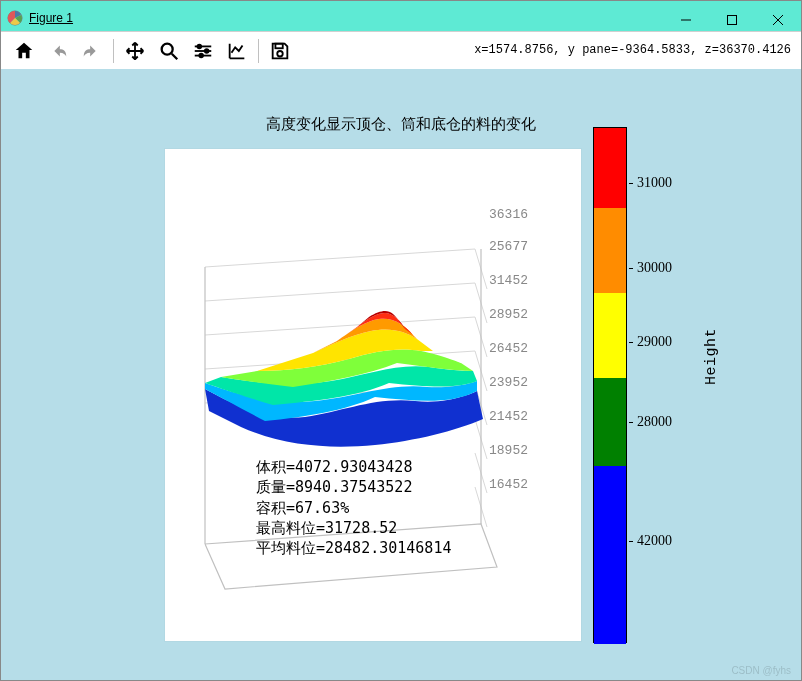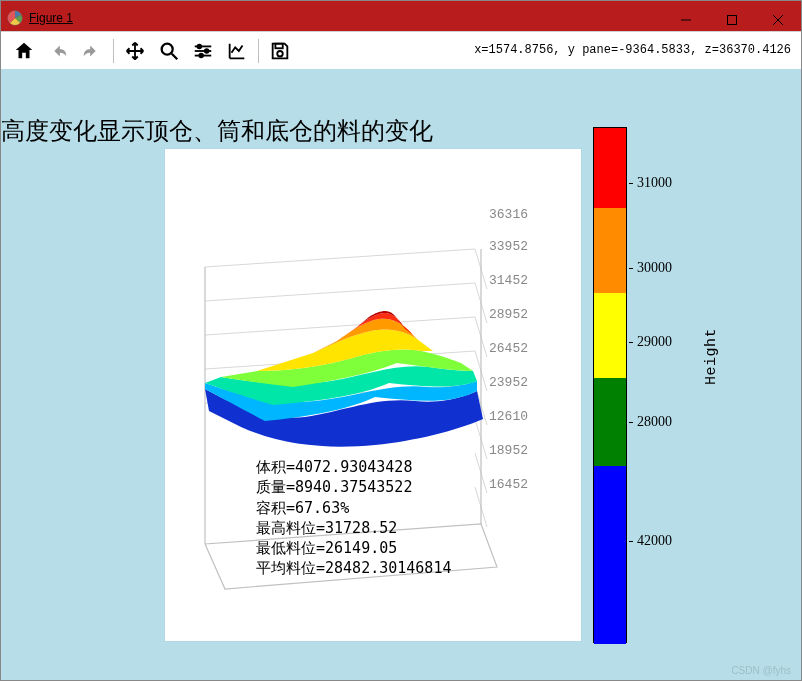--- a/index.html
+++ b/index.html
@@ -1,33 +1,33 @@
 <!DOCTYPE html>
 <html><head>
 <meta charset="utf-8">
 <style>
   * { box-sizing: border-box; margin: 0; padding: 0; }
   body { width: 802px; height: 681px; font-family: "Segoe UI", sans-serif; background: #fff; overflow: hidden; border: 1px solid #888; }
   
-  .titlebar { display: flex; align-items: center; height: 30px; background: #b91c1c; padding: 4px 0 0 6px; font-size: 12px; text-decoration: underline; }
+  .titlebar { display: flex; align-items: center; height: 30px; background: #5eead4; padding: 4px 0 0 6px; font-size: 12px; text-decoration: underline; }
   .titlebar .icon-logo { width: 16px; height: 16px; margin-right: 6px; }
   .titlebar .title { flex: 1; font-size: 12px; }
   .winbtns { display: flex; height: 100%; }
   .winbtn { width: 46px; height: 30px; display: flex; align-items: center; justify-content: center; cursor: default; }
   .winbtn svg { width: 10px; height: 10px; }
   
   .toolbar { display: flex; align-items: center; height: 38px; background: #fff; border-top: 1px solid #d0d0d0; padding: 16px 6px; position: relative; }
   .tbtn { width: 34px; height: 34px; display: flex; align-items: center; justify-content: center; cursor: pointer; }
   .tbtn svg, .tbtn span.glyph { width: 22px; height: 22px; font-size: 20px; line-height: 1; }
   .tsep { width: 1px; height: 24px; background: #c0c0c0; margin: 0 4px; }
   .coords { margin-left: auto; text-align: right; font-family: "Consolas","Courier New",monospace; font-size: 12px; line-height: 1.2; padding-right: 4px; }
   
   .canvas-area { width: 800px; height: 611px; background: #b6dde8; position: relative; }
   .plot-box { position: absolute; left: 164px; top: 80px; width: 416px; height: 492px; background: #fff; box-shadow: 0 0 0 1px rgba(0,0,0,0.02); }
-  .chart-title { position: absolute; left: 0; right: 0; top: 46px; font-family: "SimHei","Microsoft YaHei",sans-serif; font-size: 24px; color: #000; }
+  .chart-title { position: absolute; left: 0; right: 0; top: 46px; text-align: center; font-family: "SimHei","Microsoft YaHei",sans-serif; font-size: 15px; color: #000; }
   
   .surface-svg { position: absolute; left: 164px; top: 80px; width: 416px; height: 492px; }
   
   .zticks { position: absolute; left: 488px; top: 138px; font-family: "Consolas","Courier New",monospace; font-size: 13px; color: #888; }
   .zticks div { position: absolute; left: 0; white-space: nowrap; }
   
   .info-box { position: absolute; left: 255px; top: 388px; font-family: "SimSun","NSimSun",monospace; font-size: 15px; line-height: 1.35; color: #000; white-space: nowrap; }
   
   .colorbar-wrap { position: absolute; left: 592px; top: 58px; width: 180px; height: 516px; }
   .colorbar { position: absolute; left: 0; top: 0; width: 34px; height: 516px; border: 1px solid #000; }
@@ -166,36 +166,35 @@
       <path fill="#7fff3a" d="M92,222 C124,222 154,218 184,210 C210,202 234,198 256,202 C276,206 296,214 296,214 L308,222 C288,222 264,218 232,214 C202,226 166,232 128,238 C92,234 56,228 56,228 Z"></path>
       <path fill="#ffe400" d="M148,204 C166,196 186,186 206,182 C224,178 240,182 252,190 L268,202 L256,202 C234,198 210,202 184,210 C154,218 124,222 92,222 Z"></path>
       <path fill="#ff9a00" d="M172,192 C186,182 200,172 214,170 C228,168 240,176 248,186 L252,190 C240,182 224,178 206,182 C186,186 166,196 148,204 Z"></path>
       <path fill="#ff2e12" d="M192,178 C202,170 212,164 220,164 C228,164 236,172 240,180 L248,186 C240,176 228,168 214,170 C200,172 186,182 172,192 Z"></path>
       <path fill="#b80000" d="M204,168 C210,164 216,162 220,162 C226,162 230,166 234,172 L240,180 C236,172 228,164 220,164 C212,164 202,170 192,178 Z"></path>
     </g>
   </svg>
 
   <div class="zticks">
     <div style="top:0px">36316</div>
-    <div style="top:32px">33952</div>
+    <div style="top:32px">25677</div>
     <div style="top:66px">31452</div>
     <div style="top:100px">28952</div>
     <div style="top:134px">26452</div>
     <div style="top:168px">23952</div>
-    <div style="top:202px">12610</div>
+    <div style="top:202px">21452</div>
     <div style="top:236px">18952</div>
     <div style="top:270px">16452</div>
   </div>
 
   <div class="info-box">
     <div><span>体积=</span><span>4072.93043428</span></div>
     <div><span>质量=</span><span>8940.37543522</span></div>
     <div><span>容积=</span><span>67.63%</span></div>
     <div><span>最高料位=</span><span>31728.52</span></div>
-    <div><span>最低料位=</span><span>26149.05</span></div>
     <div><span>平均料位=</span><span>28482.30146814</span></div>
   </div>
 
   <div class="colorbar-wrap">
     <div class="colorbar" id="colorbar-inner">
         <div class="cb-seg" style="background: rgb(255, 0, 0); height: 79.98px;"></div>
         <div class="cb-seg" style="background: rgb(255, 140, 0); height: 85.14px;"></div>
         <div class="cb-seg" style="background: rgb(255, 255, 0); height: 85.14px;"></div>
         <div class="cb-seg" style="background: rgb(0, 128, 0); height: 87.72px;"></div>
         <div class="cb-seg" style="background: rgb(0, 0, 255); height: 178.02px;"></div>

